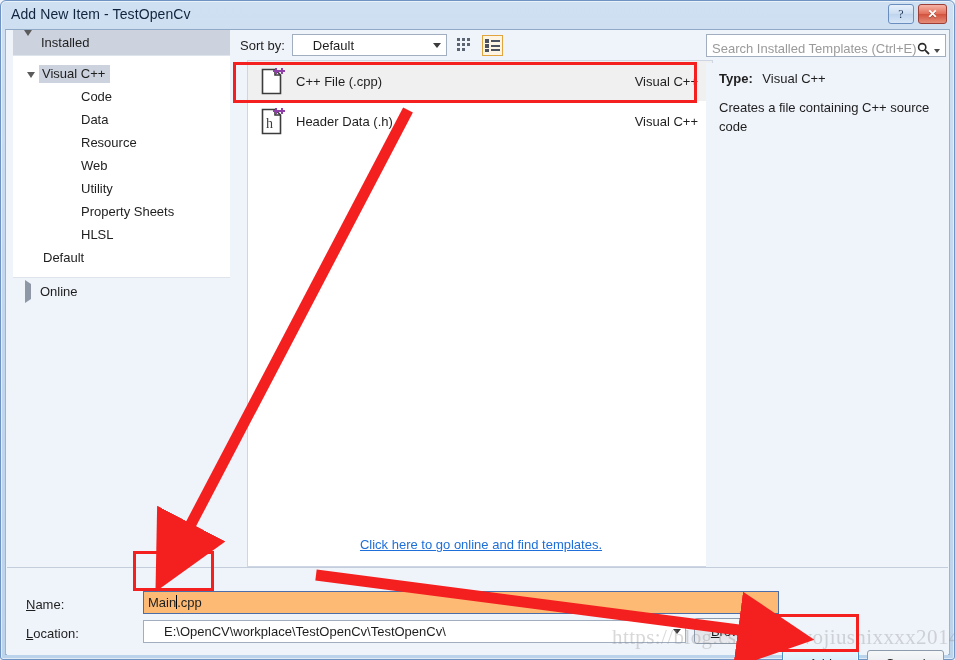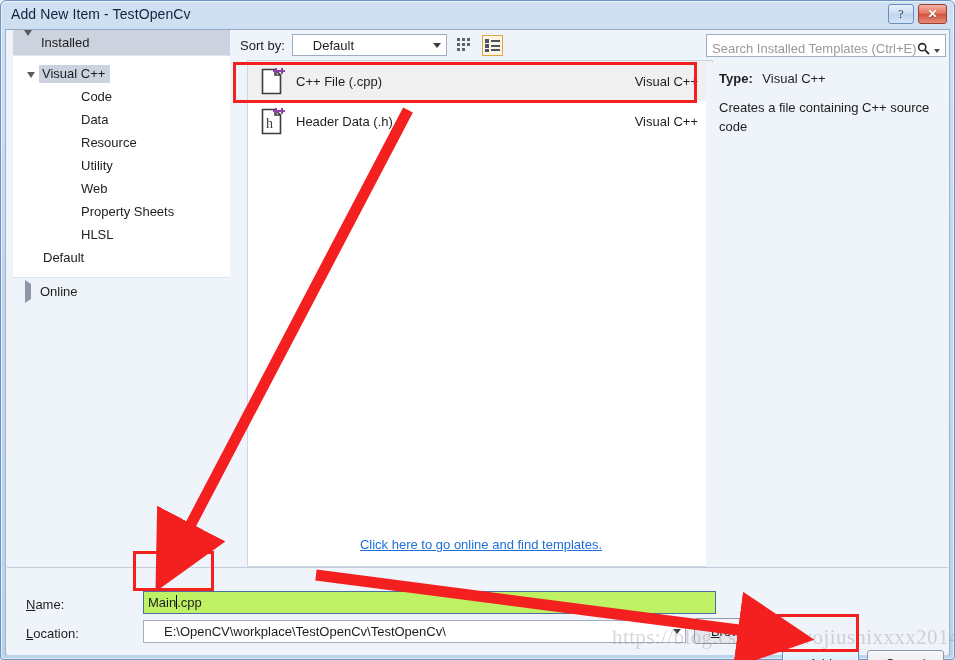--- a/index.html
+++ b/index.html
@@ -351,23 +351,23 @@
     color: #1e1e1e;
     white-space: nowrap;
   }
   .label-name { left: 19px; top: 29px; }
   .label-loc  { left: 19px; top: 58px; }
   u.acc { text-decoration: underline; }
 
   .name-input {
     position: absolute;
     left: 136px; top: 23px;
-    width: 573px; height: 23px;
-    box-sizing: border-box;
-    background: #bef264;
+    width: 636px; height: 23px;
+    box-sizing: border-box;
+    background: #fdba74;
     border: 1px solid #4b6ea9;
     display: flex;
     align-items: center;
     font-size: 13px;
     cursor: text;
   }
   .name-input .txt { padding-left: 4px; white-space: nowrap; }
   .caret {
     display: inline-block;
     width: 1px;
@@ -470,24 +470,24 @@
         <div class="tree-row level2">
           <span>Code</span>
         </div>
         <div class="tree-row level2">
           <span>Data</span>
         </div>
         <div class="tree-row level2">
           <span>Resource</span>
         </div>
         <div class="tree-row level2">
+          <span>Web</span>
+        </div>
+        <div class="tree-row level2">
           <span>Utility</span>
-        </div>
-        <div class="tree-row level2">
-          <span>Web</span>
         </div>
         <div class="tree-row level2">
           <span>Property Sheets</span>
         </div>
         <div class="tree-row level2">
           <span>HLSL</span>
         </div>
         <div class="tree-row level1">
           <span>Default</span>
         </div>

